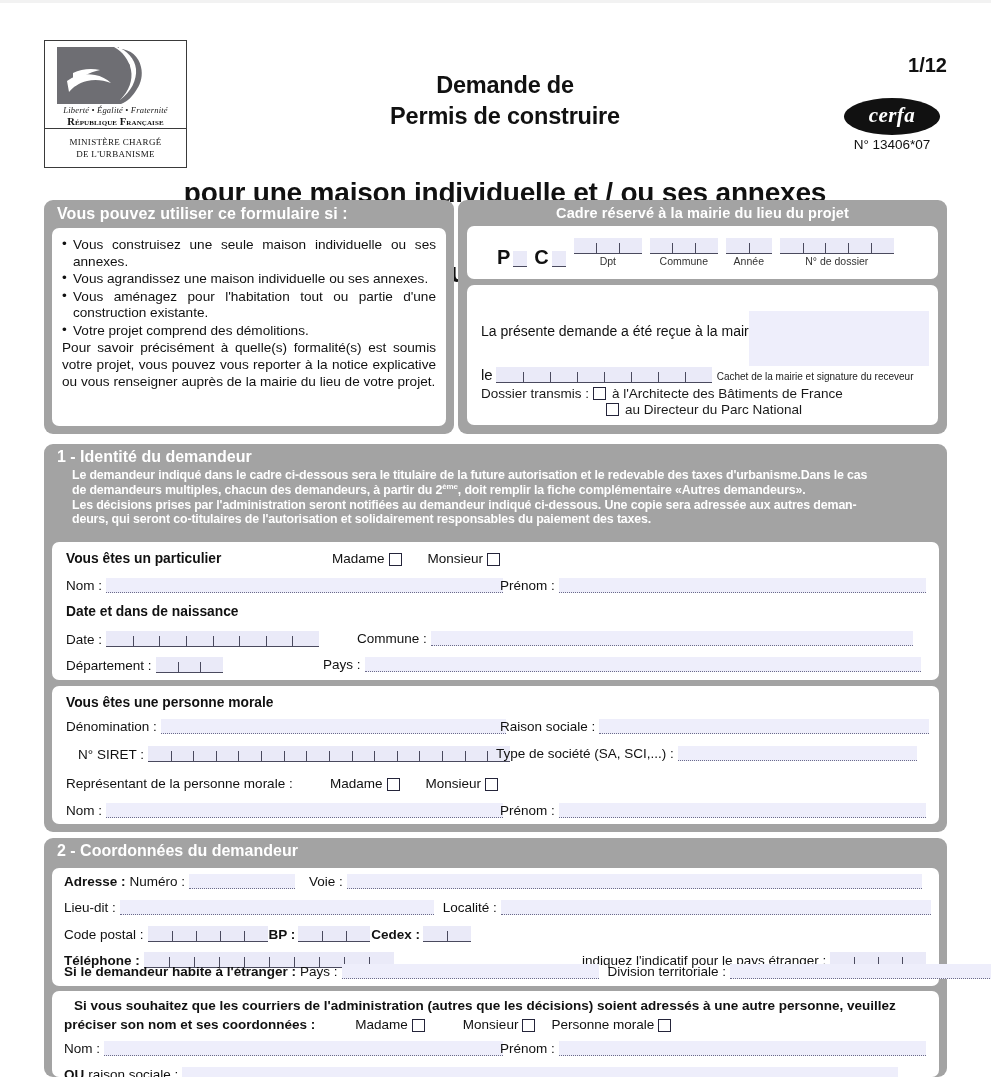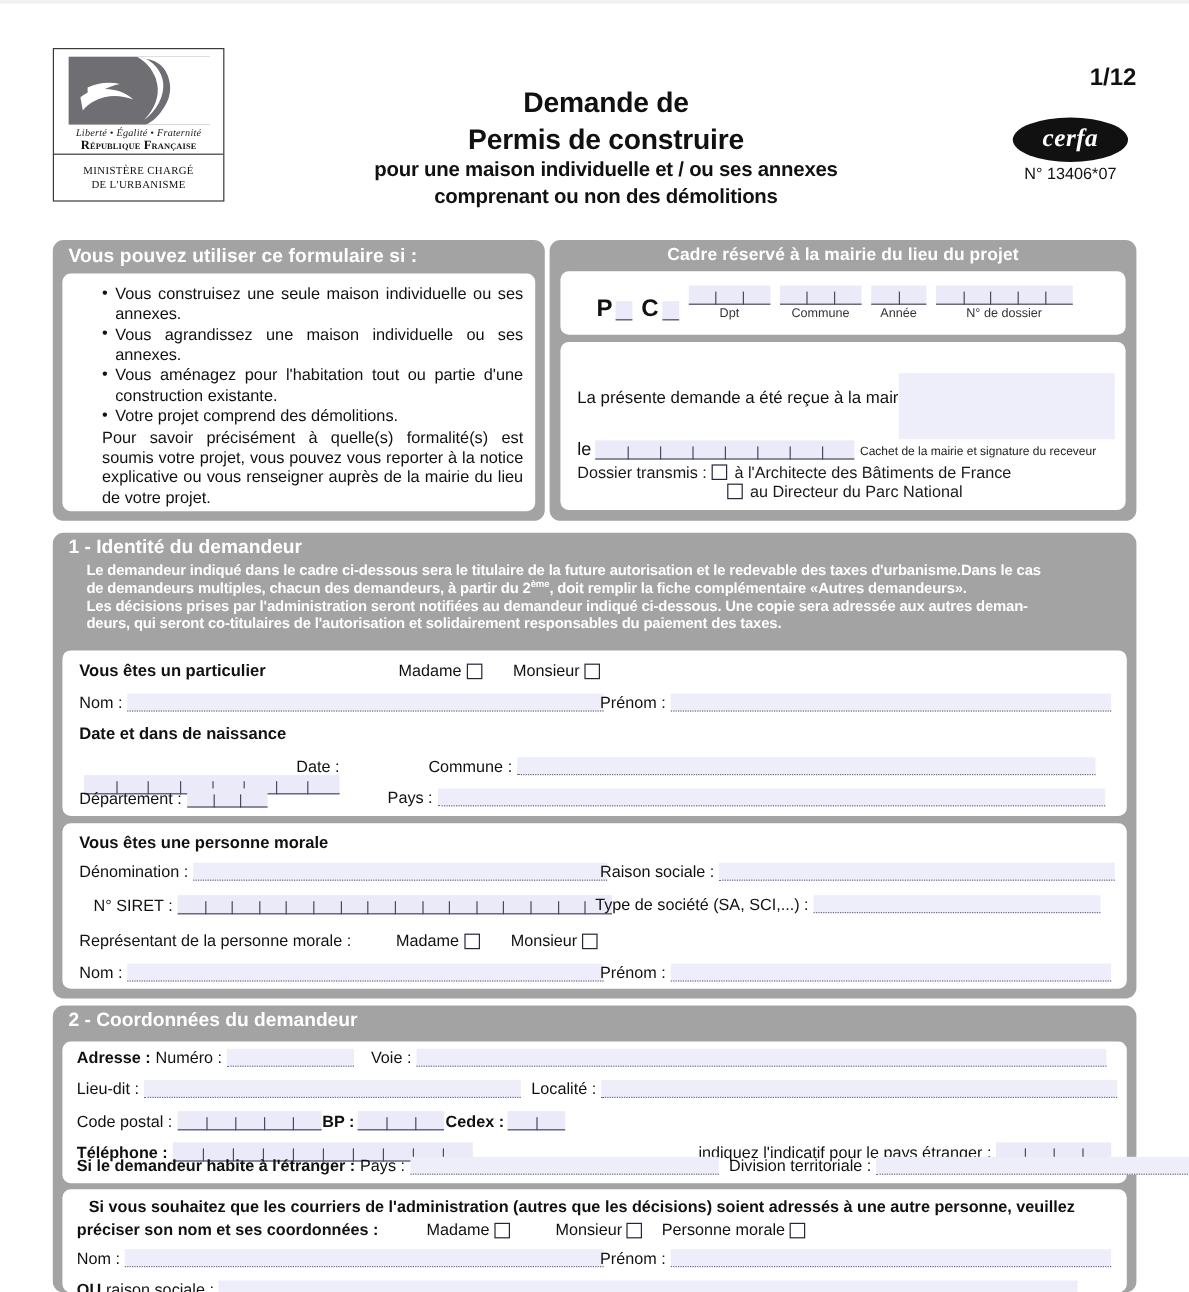--- a/index.html
+++ b/index.html
@@ -36,21 +36,21 @@
   .logo-bot {
     height:38px; display:flex; flex-direction:column; align-items:center; justify-content:center;
     font-family:"Liberation Serif", serif; font-size:9px; color:#111; line-height:1.35;
     font-variant:small-caps; letter-spacing:.3px;
   }
   .title-block {
     position:absolute; left:180px; top:52px; width:650px; text-align:center;
     font-size:23.5px; font-weight:bold; line-height:1.30; color:#111;
     letter-spacing:-.2px;
   }
-  .title-block .t3 { font-size:17px; }
+  .title-block .t3 { font-size:28px;margin-top:44px; }
   .pagenum {
     position:absolute; right:44px; top:36px; font-size:20px; font-weight:bold; color:#111;
   }
   .cerfa-wrap { position:absolute; left:836px; top:80px; width:112px; text-align:center; }
   .cerfa-oval {
     width:96px; height:37px; border-radius:50%; background:#111; margin:0 auto;
     display:flex; align-items:center; justify-content:center;
   }
   .cerfa-oval span {
     color:#fff; font-family:"Liberation Serif", serif; font-style:italic;
@@ -85,21 +85,21 @@
   }
   .cbx {
     display:inline-block; width:13px; height:13px; border:1.6px solid #24243a;
     background:#fff; vertical-align:-2px; margin-left:4px;
   }
   .lbl { font-size:13.5px; color:#111; }
   .bold { font-weight:bold; }
 
   
   #panel-utiliser { left:44px; top:200px; width:410px; height:234px; }
-  #panel-utiliser .wbox { position:absolute; left:8px; top:28px; right:8px; bottom:8px;padding-left:23px; }
+  #panel-utiliser .wbox { position:absolute; left:8px; top:28px; right:8px; bottom:8px; }
   .util-list { padding:9px 10px 0 10px; font-size:13.6px; line-height:1.22; color:#111; }
   .util-list li { list-style:none; position:relative; padding-left:11px; margin-bottom:1px; text-align:justify; }
   .util-list li::before { content:"•"; position:absolute; left:0; top:-1px; }
   .util-list ul { margin:0; padding:0; }
   .util-para { margin-top:1px; text-align:justify; }
 
   
   #panel-mairie { left:458px; top:200px; width:489px; height:234px; }
   #panel-mairie .wbox.pc { position:absolute; left:9px; top:26px; right:9px; height:53px; }
   #panel-mairie .wbox.recu { position:absolute; left:9px; top:85px; right:9px; bottom:9px; }
@@ -293,21 +293,21 @@
       </div>
       <div class="frow" style="left:448px; top:36px;">
         <span class="lbl">Prénom :</span>
         <span class="fill" style="width:367px;margin-left:4px;"></span>
       </div>
 
       <div class="frow" style="left:14px; top:62px;">
         <span class="hdr">Date et dans de naissance</span>
       </div>
 
-      <div class="frow" style="left:14px; top:89px;flex-direction:column;">
+      <div class="frow" style="left:14px; top:89px;">
         <span class="lbl">Date :</span>
         <span class="comb" style="width:213px;margin-left:4px;">
           <i style="left:26.6px"></i>
             <i style="left:53.2px"></i>
             <i style="left:79.8px"></i>
             <i style="left:106.5px"></i>
             <i style="left:133.1px"></i>
             <i style="left:159.7px"></i>
             <i style="left:186.3px"></i>
         </span>

